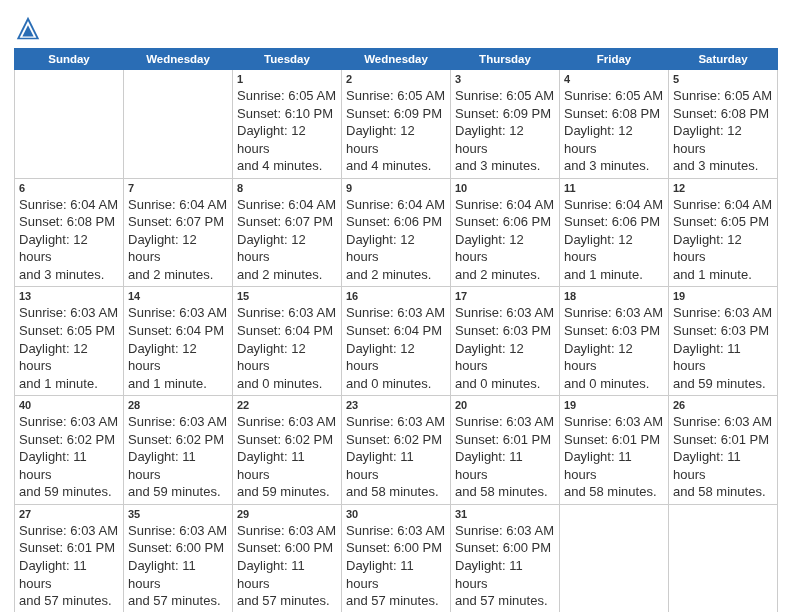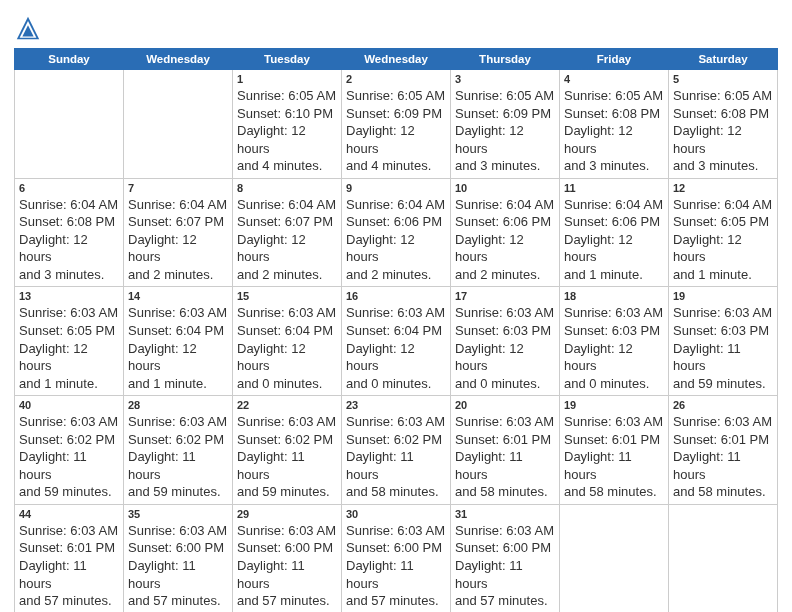--- a/index.html
+++ b/index.html
@@ -321,21 +321,21 @@
           <td>
             <span class="day-num">26</span>
             <div class="cell-text" style="white-space: pre-line;">Sunrise: 6:03 AM
 Sunset: 6:01 PM
 Daylight: 11 hours
 and 58 minutes.</div>
           </td>
         </tr>
         <tr>
           <td>
-            <span class="day-num">44</span>
+            <span class="day-num">27</span>
             <div class="cell-text" style="white-space: pre-line;">Sunrise: 6:03 AM
 Sunset: 6:01 PM
 Daylight: 11 hours
 and 57 minutes.</div>
           </td>
           <td>
             <span class="day-num">35</span>
             <div class="cell-text" style="white-space: pre-line;">Sunrise: 6:03 AM
 Sunset: 6:00 PM
 Daylight: 11 hours

